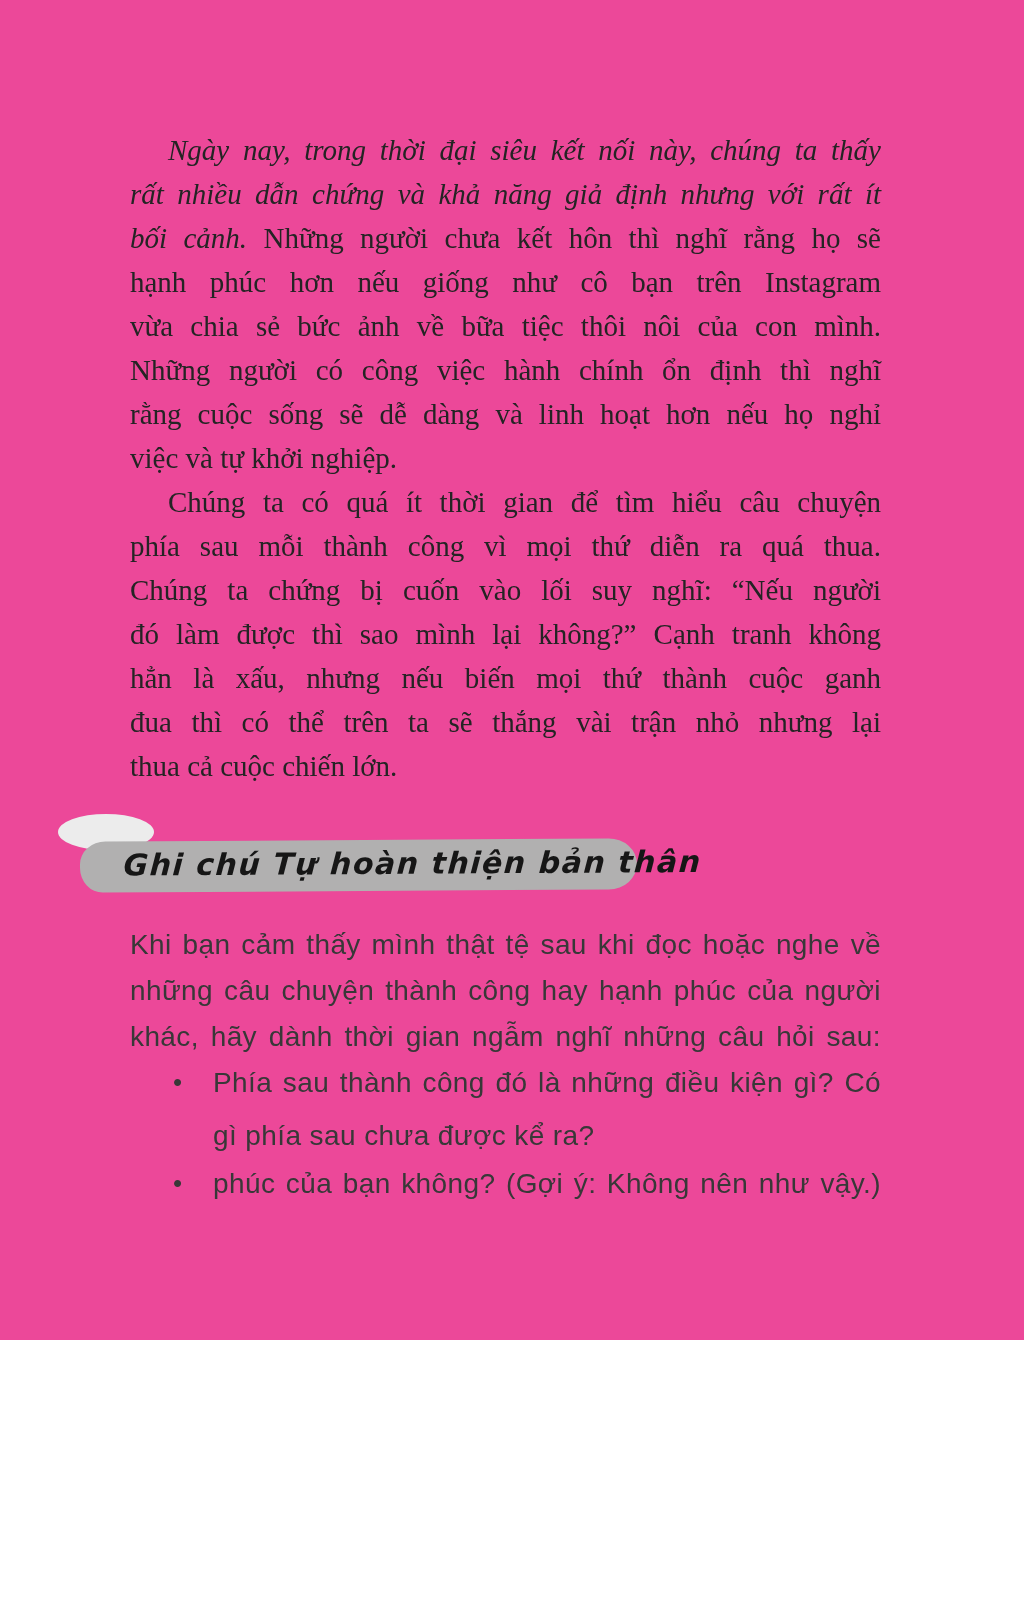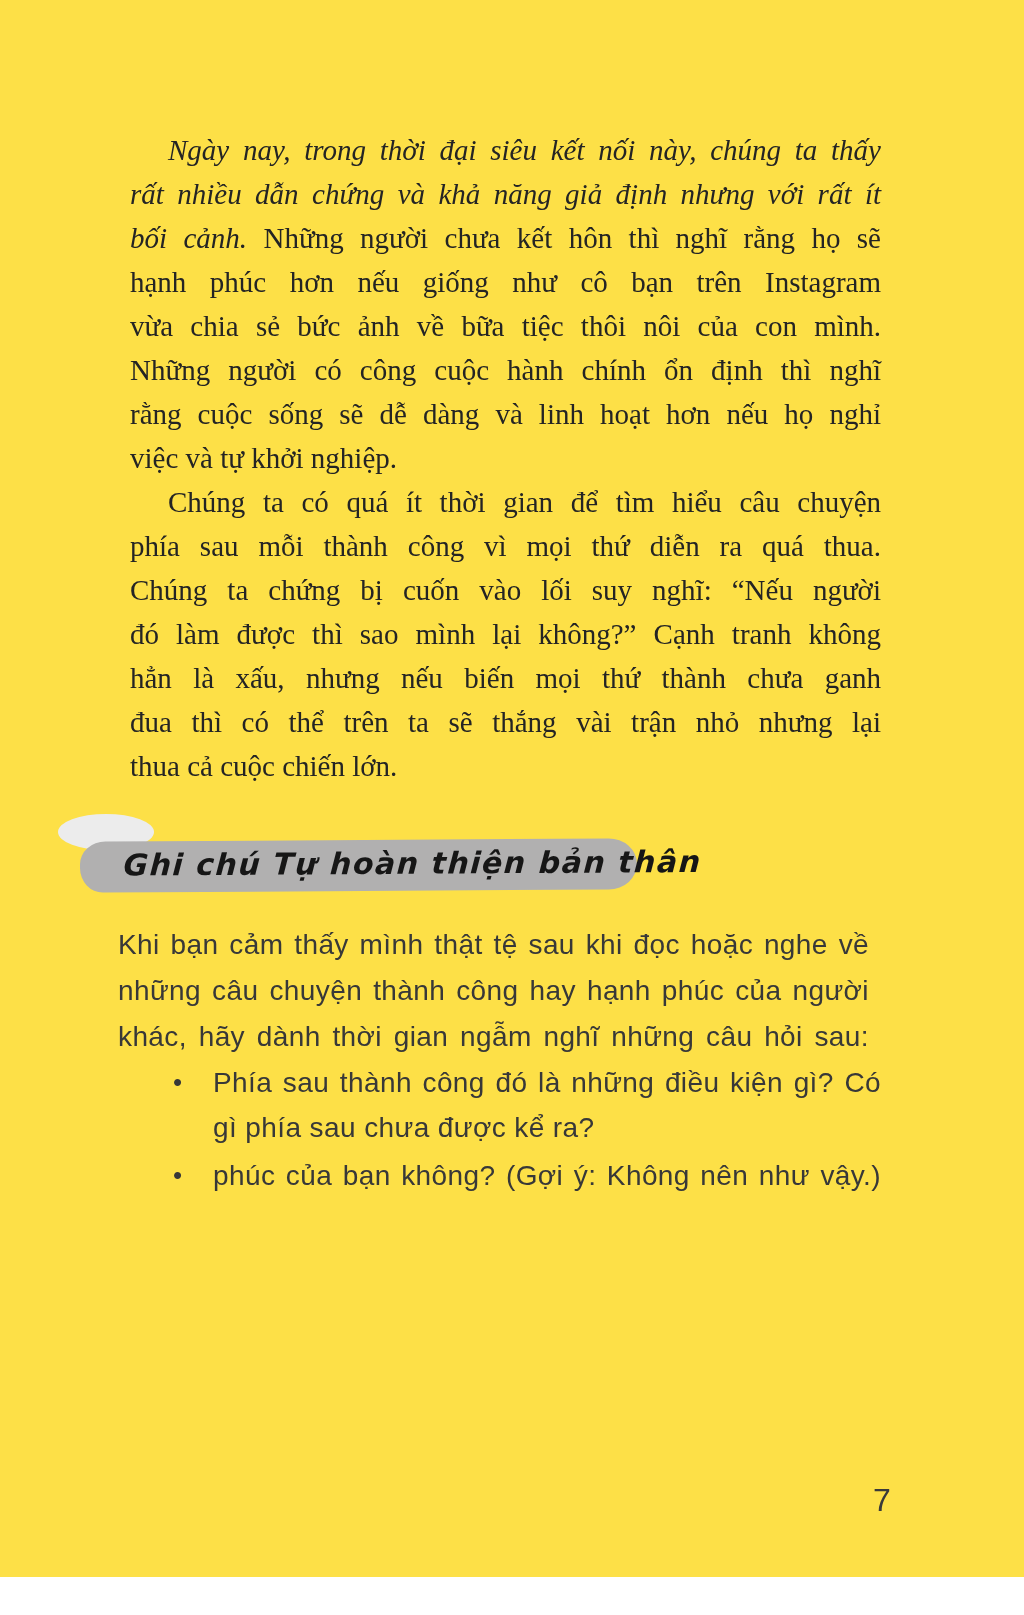--- a/index.html
+++ b/index.html
@@ -1,20 +1,20 @@
 <!DOCTYPE html>
 <html><head>
 <meta charset="utf-8">
 <style>
   * { margin:0; padding:0; box-sizing:border-box; }
   html,body { background:#ffffff; }
   .page {
     position:relative;
-    width:1024px; height:1577px;
-    background:#fde047;
+    width:1024px; height:1340px;
+    background:#ec4899;
     font-family:"Liberation Serif", serif;
     color:#242424;
     overflow:hidden;
   }
 
   
   .body-flow {
     position:absolute;
     left:130px; top:128px;
     width:751px;
@@ -54,33 +54,33 @@
     letter-spacing:1.5px;
     color:#161616;
     padding:6px 0 0 44px;
     white-space:nowrap;
     transform:skewX(-4deg);
   }
 
   
   .note-para {
     position:absolute;
-    left:118px; top:922px;
+    left:130px; top:922px;
     width:751px;
   }
   .n-line {
     font-family:"Liberation Sans", sans-serif;
     font-size:28px;
     line-height:46px;
     letter-spacing:0.4px;
     color:#383838;
     text-align:justify;
     text-align-last:justify;
   }
-  .n-line.last { text-align-last:left; }
+  .n-line.last { text-align-last:left;margin-top:8px; }
 
   .bullets {
     position:absolute;
     left:130px; top:1060px;
     width:751px;
   }
   .bullet {
     position:relative;
     margin-left:83px;
     margin-bottom:3px;
@@ -111,31 +111,31 @@
 <div class="page">
 
   <div class="body-flow">
 
     <div>
       <div class="s-line indent it">Ngày nay, trong thời đại siêu kết nối này, chúng ta thấy</div>
       <div class="s-line it">rất nhiều dẫn chứng và khả năng giả định nhưng với rất ít</div>
       <div class="s-line"><span class="it">bối cảnh.</span> <span>Những người chưa kết hôn thì nghĩ rằng họ sẽ</span></div>
       <div class="s-line">hạnh phúc hơn nếu giống như cô bạn trên Instagram</div>
       <div class="s-line">vừa chia sẻ bức ảnh về bữa tiệc thôi nôi của con mình.</div>
-      <div class="s-line">Những người có công cuộc hành chính ổn định thì nghĩ</div>
+      <div class="s-line">Những người có công việc hành chính ổn định thì nghĩ</div>
       <div class="s-line">rằng cuộc sống sẽ dễ dàng và linh hoạt hơn nếu họ nghỉ</div>
       <div class="s-line last">việc và tự khởi nghiệp.</div>
     </div>
 
     <div>
       <div class="s-line indent">Chúng ta có quá ít thời gian để tìm hiểu câu chuyện</div>
       <div class="s-line">phía sau mỗi thành công vì mọi thứ diễn ra quá thua.</div>
       <div class="s-line">Chúng ta chứng bị cuốn vào lối suy nghĩ: “Nếu người</div>
       <div class="s-line">đó làm được thì sao mình lại không?” Cạnh tranh không</div>
-      <div class="s-line">hẳn là xấu, nhưng nếu biến mọi thứ thành chưa ganh</div>
+      <div class="s-line">hẳn là xấu, nhưng nếu biến mọi thứ thành cuộc ganh</div>
       <div class="s-line">đua thì có thể trên ta sẽ thắng vài trận nhỏ nhưng lại</div>
       <div class="s-line last">thua cả cuộc chiến lớn.</div>
     </div>
   </div>
 
   <div class="banner-smudge"></div>
   <div class="note-banner">
     <div class="note-heading">Ghi chú Tự hoàn thiện bản thân</div>
   </div>
 

